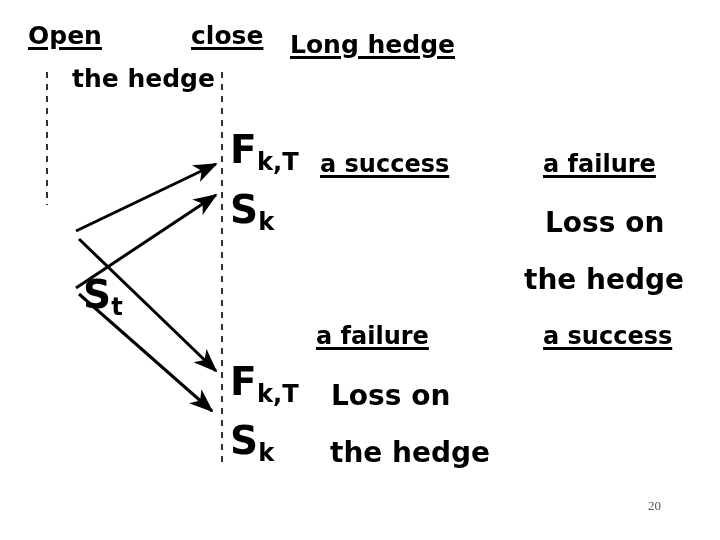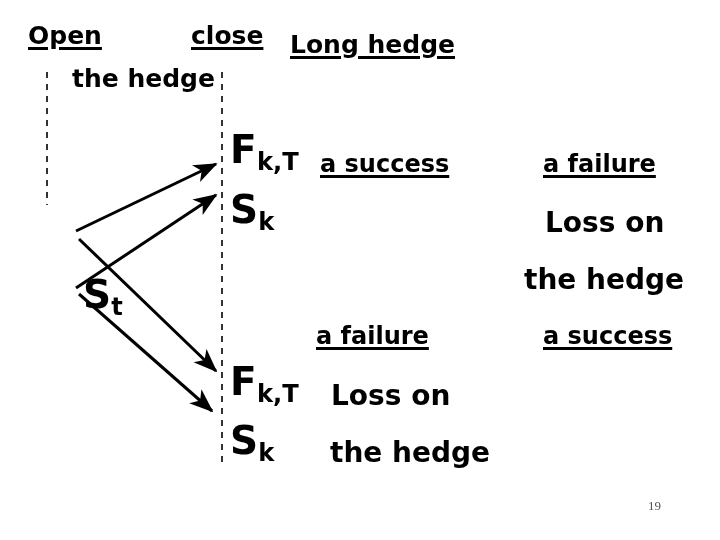--- a/index.html
+++ b/index.html
@@ -130,15 +130,15 @@
   <div class="txt cell" style="left:524px; top:266px;">the hedge</div>
 
   <div class="txt cell-u" style="left:316px; top:324px;">a failure</div>
 
   <div class="txt cell" style="left:331px; top:382px;">Loss on</div>
 
   <div class="txt cell" style="left:330px; top:439px;">the hedge</div>
 
   <div class="txt cell-u" style="left:543px; top:324px;">a success</div>
 
-  <div class="pagenum" style="left:648px; top:498px;">19</div>
+  <div class="pagenum" style="left:648px; top:498px;">20</div>
 
 </div>
 
 </body></html>

